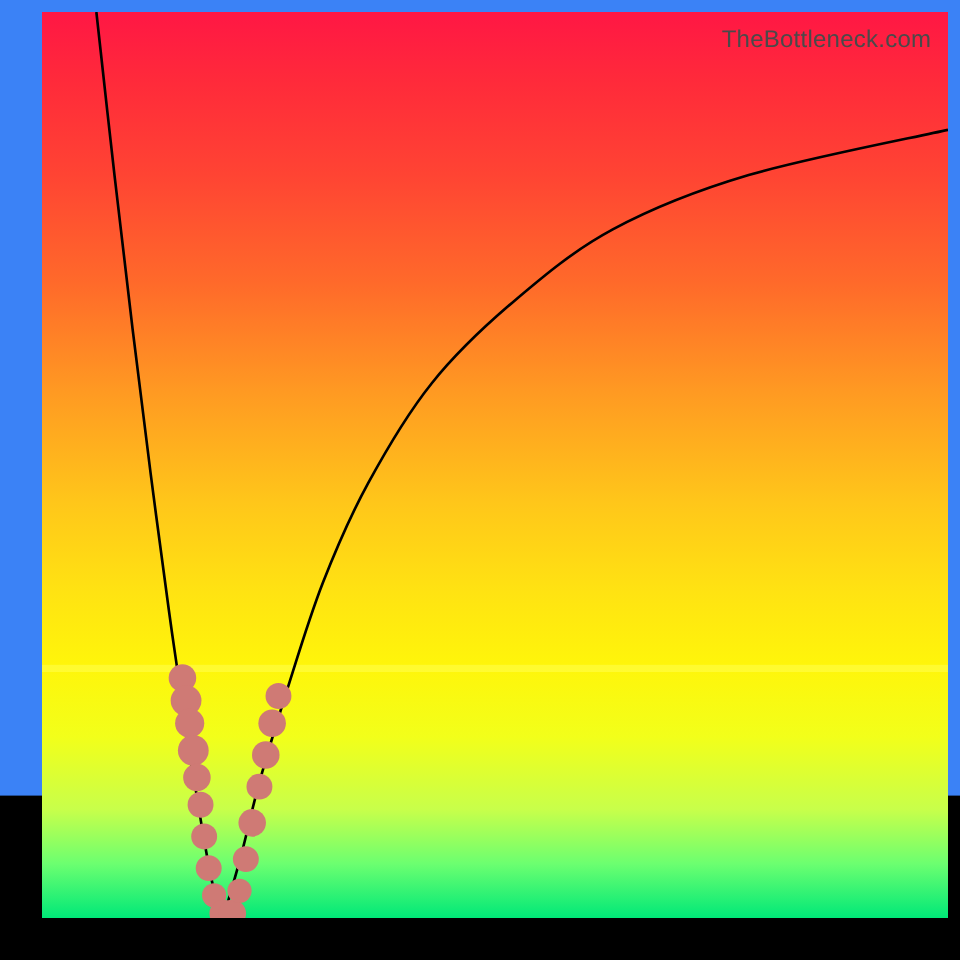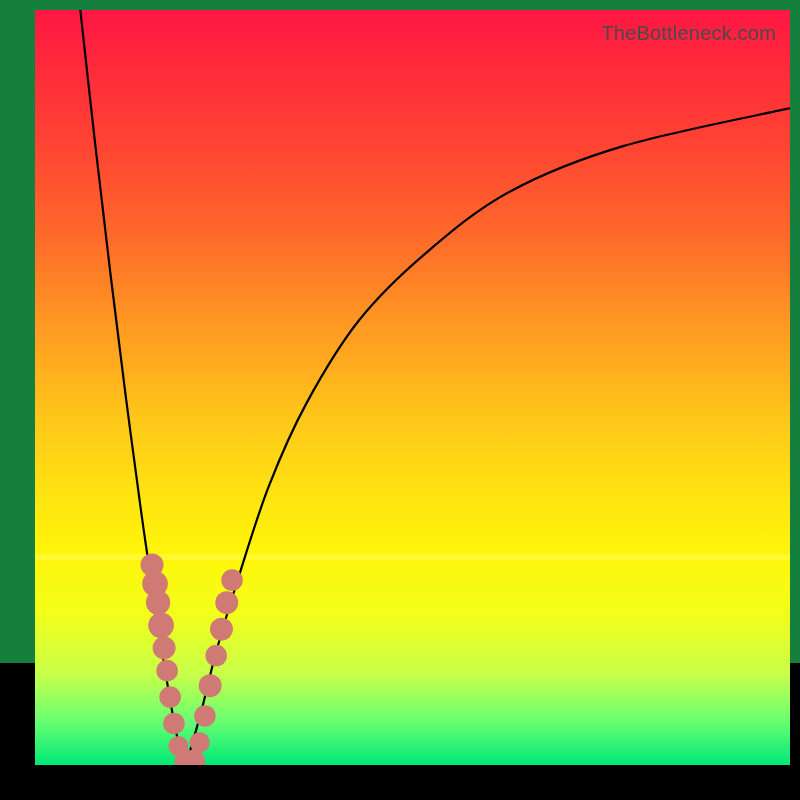--- a/index.html
+++ b/index.html
@@ -8,21 +8,21 @@
     width: 800px;
     height: 800px;
     overflow: hidden;
     background: #000;
     font-family: Arial, Helvetica, sans-serif;
   }
   .frame {
     position: relative;
     width: 800px;
     height: 663px;
-    background: #15803d;
+    background: #3b82f6;
   }
   .plot-area {
     position: absolute;
     left: 35px;
     top: 10px;
     width: 755px;
     height: 755px;
     background: linear-gradient(to bottom,
       #ff1744 0%,
       #ff2b3a 8%,

